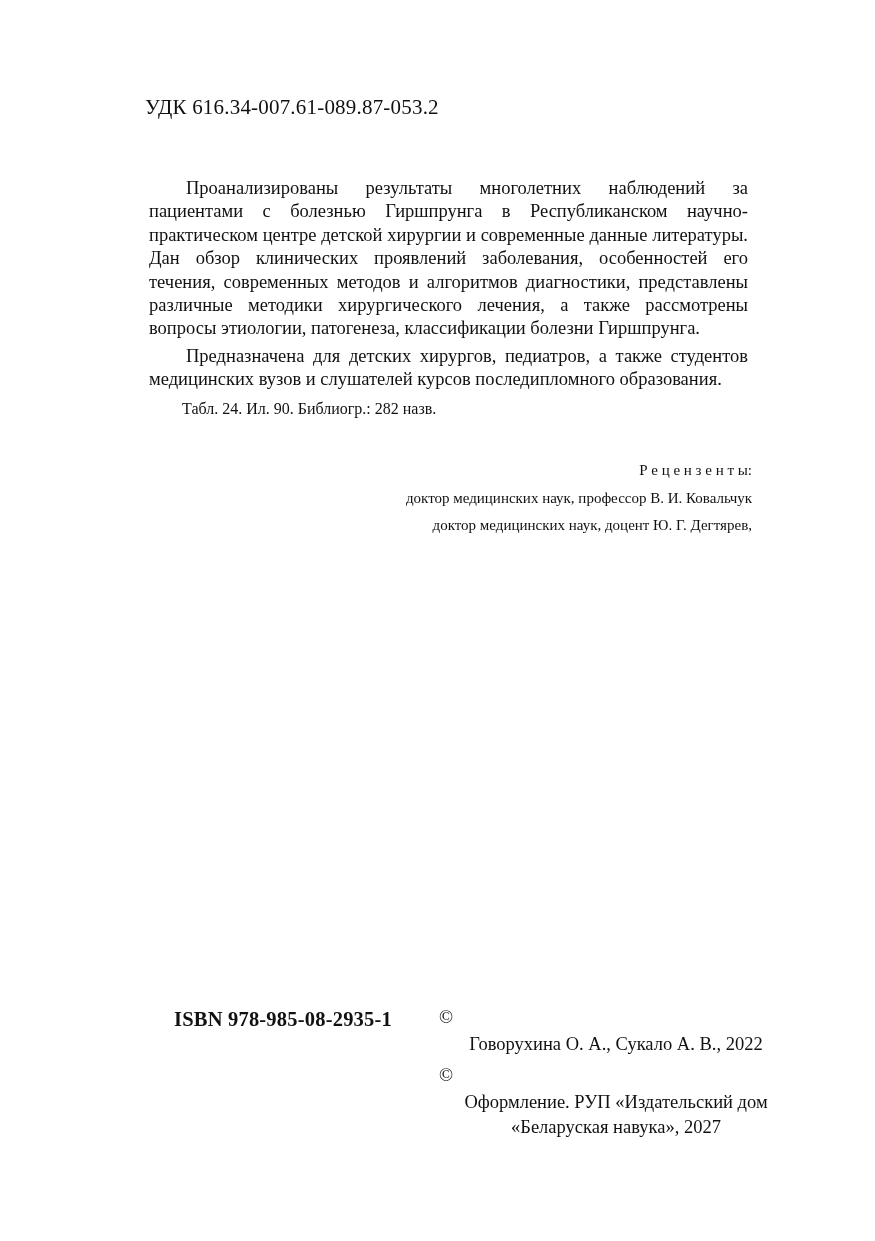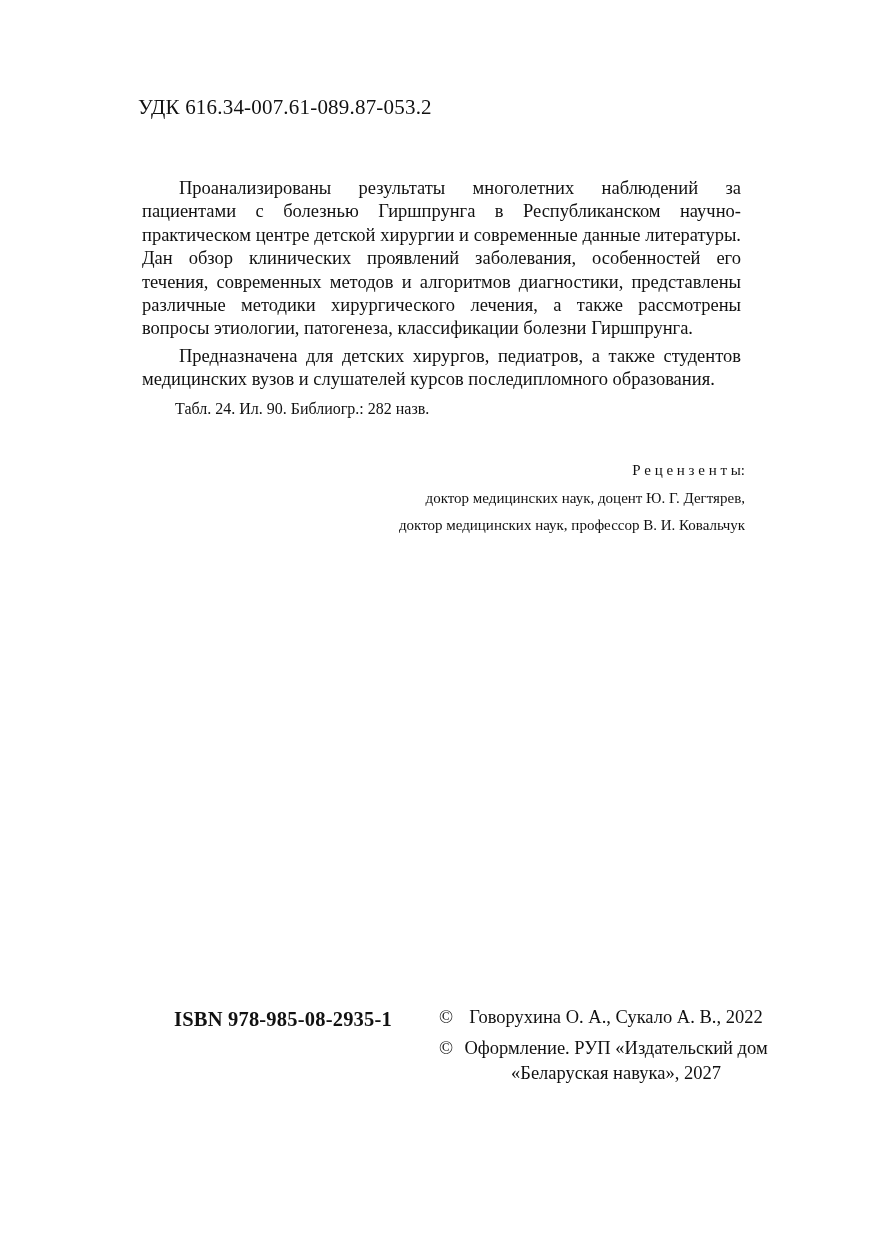--- a/index.html
+++ b/index.html
@@ -12,21 +12,21 @@
     width: 875px;
     height: 1241px;
     background: #ffffff;
     font-family: "Liberation Serif", "DejaVu Serif", serif;
     color: #111111;
     box-sizing: border-box;
     overflow: hidden;
   }
   .content {
     position: absolute;
-    left: 138px;
+    left: 145px;
     top: 95px;
     width: 607px;
   }
   .udk {
     font-size: 21px;
     letter-spacing: 0.2px;
     margin: 0 0 57px 0;
   }
   .bib {
     font-size: 20.5px;
@@ -82,41 +82,42 @@
   .c-row {
     display: flex;
     margin-bottom: 5px;
   }
   .c-sym {
     flex: 0 0 30px;
   }
   .c-text {
     flex: 0 0 310px;
     max-width: 310px;
+    margin-top: 27px;
   }
 </style>
 </head>
 <body>
 
 <div class="page">
   <div class="content">
 
     <div class="udk">УДК 616.34-007.61-089.87-053.2</div>
 
 
     <p class="annot">Проанализированы результаты многолетних наблюдений за пациентами с болезнью Гиршпрунга в Республиканском научно-практическом центре детской хирургии и современные данные литературы. Дан обзор клинических проявлений заболевания, особенностей его течения, современных методов и алгоритмов диагностики, представлены различные методики хирургического лечения, а также рассмотрены вопросы этиологии, патогенеза, классификации болезни Гиршпрунга.</p>
 
     <p class="annot">Предназначена для детских хирургов, педиатров, а также студентов медицинских вузов и слушателей курсов последипломного образования.</p>
 
     <p class="stats">Табл. 24. Ил. 90. Библиогр.: 282 назв.</p>
 
     <div class="reviewers">
       <div>Р е ц е н з е н т ы:</div>
+      <div>доктор медицинских наук, профессор В. И. Ковальчук</div>
       <div>доктор медицинских наук, доцент Ю. Г. Дегтярев,</div>
-      <div>доктор медицинских наук, профессор В. И. Ковальчук</div>
     </div>
 
   </div>
 
   <div class="footer">
     <div class="isbn">ISBN 978-985-08-2935-1</div>
     <div class="copyrights">
       <div class="c-row">
         <span class="c-sym">©</span>
         <span class="c-text">Говорухина О. А., Сукало А. В., 2022</span>

